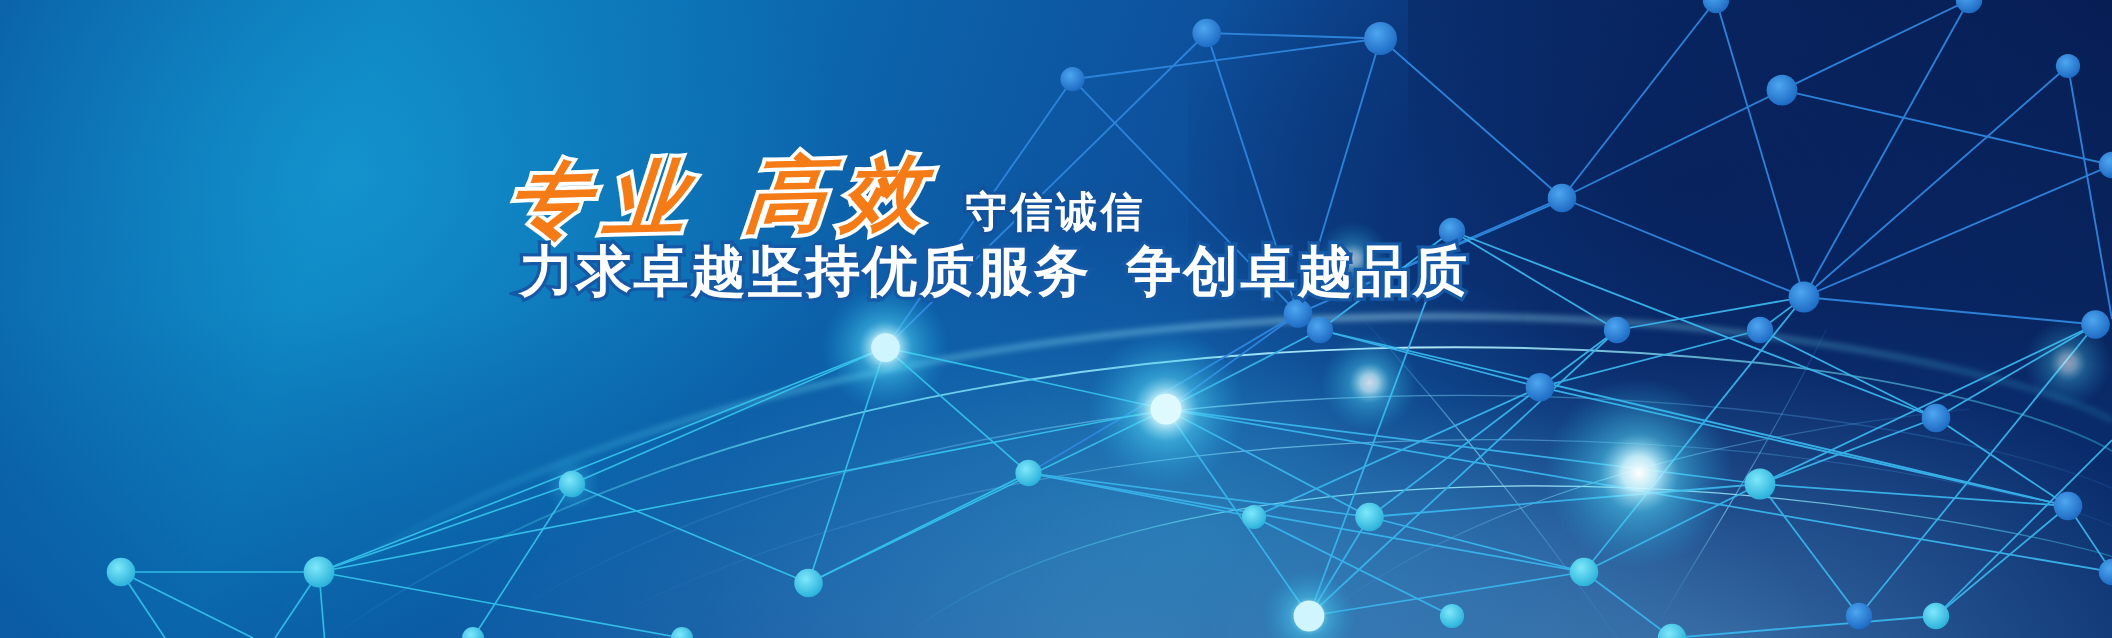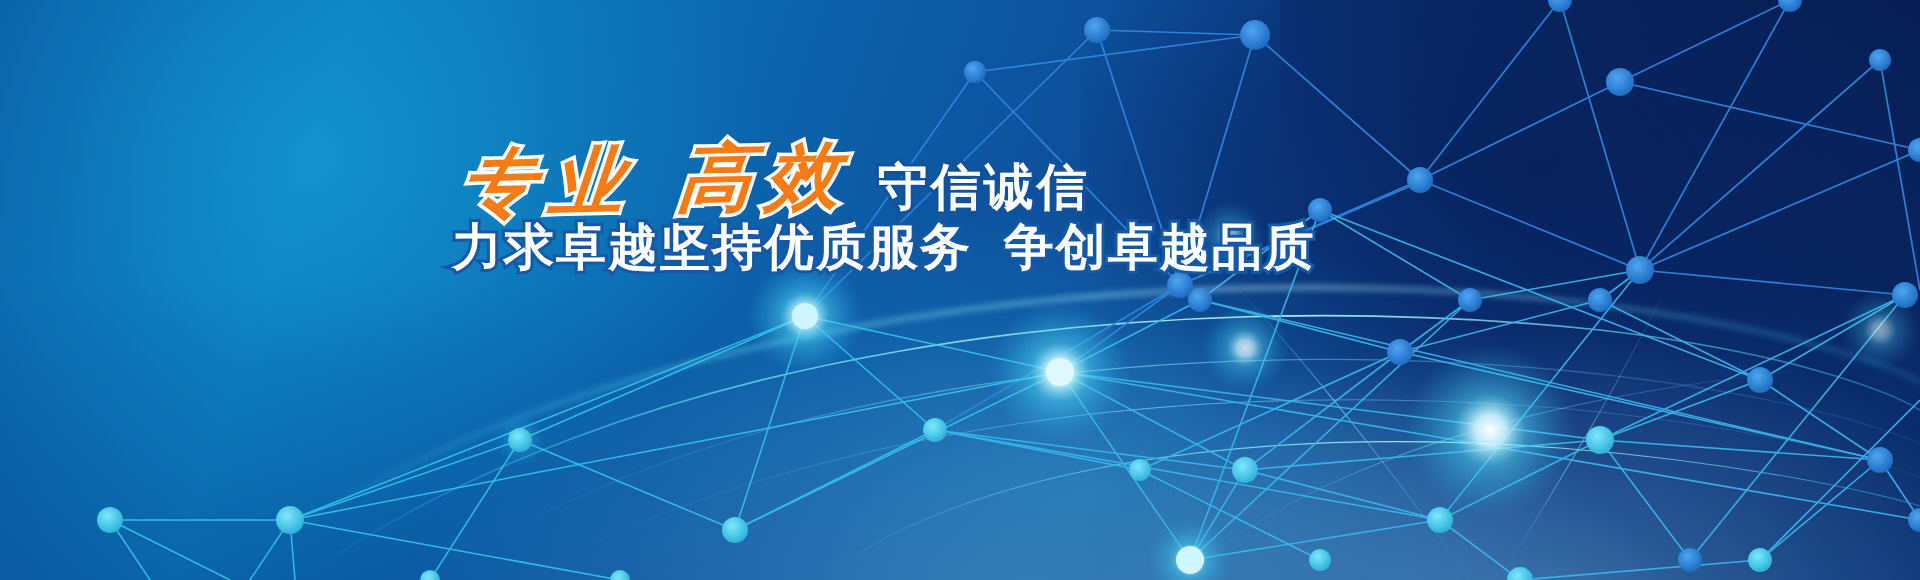--- a/index.html
+++ b/index.html
@@ -28,25 +28,25 @@
   .brush{
     font-size:74px;line-height:1;font-weight:700;font-style:italic;
     font-family:"DejaVu Serif","Liberation Serif",serif;
     color:#F47B16;letter-spacing:14px;
     -webkit-text-stroke:7px #ffffff;paint-order:stroke fill;
     text-shadow:0 0 3px rgba(255,255,255,.9);
     transform:skewX(-6deg) rotate(-1.4deg);
   }
   .kaiwen{
     margin-left:24px;margin-bottom:4px;
-    font-size:50px;line-height:1;font-weight:700;letter-spacing:3px;
+    font-size:38px;line-height:1;font-weight:700;letter-spacing:3px;
     color:#ffffff;-webkit-text-stroke:6px #12529d;paint-order:stroke fill;
   }
   .line2{
-    position:absolute;left:452px;top:222px;
+    position:absolute;left:472px;top:222px;
     font-size:50px;line-height:1;font-weight:700;letter-spacing:2px;
     color:#ffffff;-webkit-text-stroke:6px #1458a6;paint-order:stroke fill;
     white-space:pre;
   }
 </style>
 </head>
 <body>
 
 <div id="banner">
 

